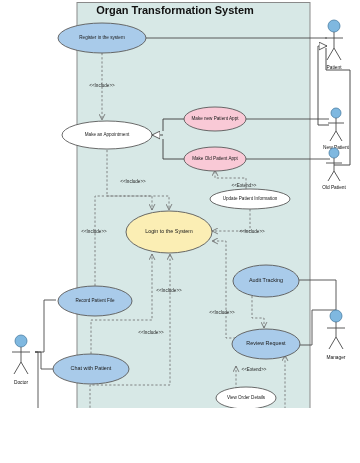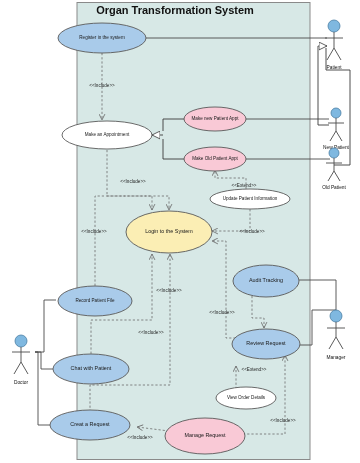--- a/index.html
+++ b/index.html
@@ -3,21 +3,21 @@
 <meta charset="utf-8">
 <style>
   html, body {
     margin: 0;
     padding: 0;
     background: #ffffff;
   }
   #canvas {
     position: relative;
     width: 360px;
-    height: 463px;
+    height: 408px;
     background: #ffffff;
     font-family: "Liberation Sans", sans-serif;
     overflow: hidden;
   }
   svg#diagram {
     position: absolute;
     left: 0;
     top: 0;
     width: 360px;
     height: 463px;

